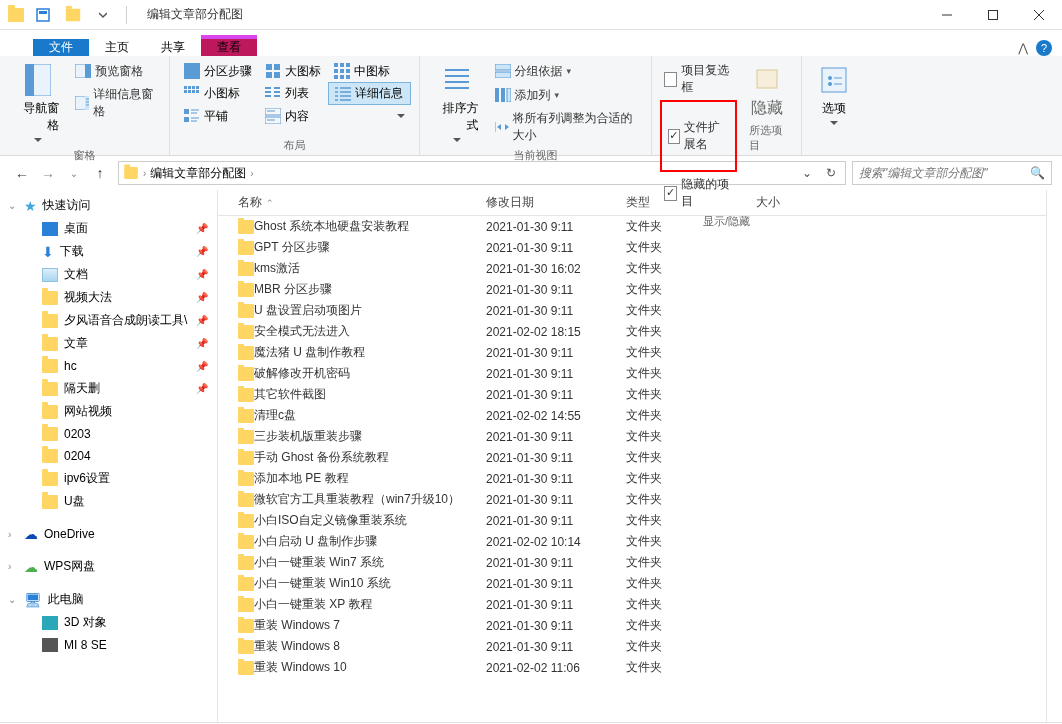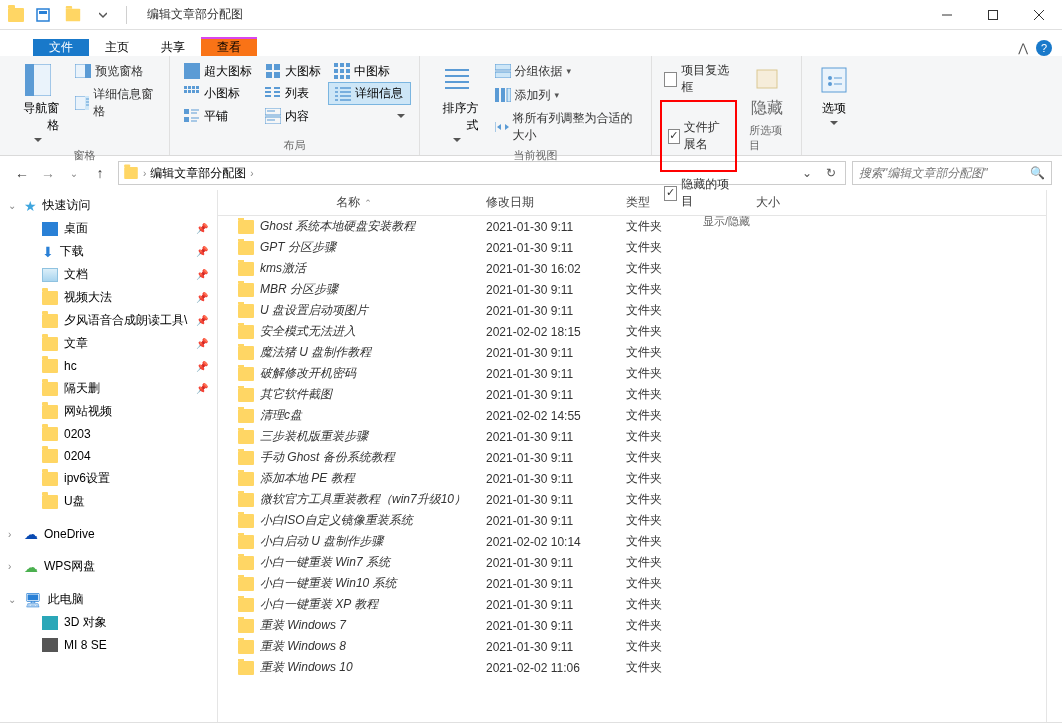--- a/index.html
+++ b/index.html
@@ -13,21 +13,21 @@
 .qat-btn { width: 22px; height: 22px; display: flex; align-items: center; justify-content: center; cursor: pointer; }
 .qat-divider { width: 1px; height: 18px; background: #d0d0d0; margin: 0 4px; }
 .window-title { font-size: 12px; color: #333; margin-left: 8px; }
 .titlebar-right { margin-left: auto; display: flex; }
 .win-btn { width: 46px; height: 30px; display: flex; align-items: center; justify-content: center; cursor: pointer; }
 
 
 .ribbon-tabs { height: 26px; display: flex; align-items: flex-end; background: #fff; margin-left: 33px; }
 .ribbon-tab { padding: 0 16px; display: flex; align-items: center; font-size: 12px; cursor: pointer; }
 .ribbon-tab.file { background: #1979ca; color: #fff; }
-.ribbon-tab.active { background: #f97316; border-top: 2px solid #d946ef; }
+.ribbon-tab.active { background: #be185d; border-top: 4px solid #d946ef; }
 .ribbon-help { margin-left: auto; display: flex; align-items: center; gap: 8px; padding-right: 10px; }
 .expand-icon { color: #555; cursor: pointer; }
 .help-icon { width: 16px; height: 16px; border-radius: 50%; background: #1979ca; color: #fff; font-size: 11px; display: flex; align-items: center; justify-content: center; cursor: pointer; }
 
 
 .ribbon-body { height: 100px; background: #f5f6f7; border-bottom: 1px solid #dadada; display: flex; position: relative; }
 .ribbon-group { border-right: 1px solid #e0e0e0; padding: 4px 8px 2px; display: flex; flex-direction: column; }
 .ribbon-group-content { flex: 1; display: flex; align-items: flex-start; gap: 4px; }
 .ribbon-group-label { text-align: center; font-size: 11px; color: #666; padding-top: 2px; }
 .ribbon-col { display: flex; flex-direction: column; gap: 2px; }
@@ -72,29 +72,29 @@
 .icon-wps { color: #4bb04f; font-size: 14px; }
 .icon-pc { color: #2980d6; font-size: 14px; }
 .icon-3d { background: #2aa7b8; }
 .icon-phone { background: #555; }
 .side-sep { height: 10px; }
 
 
 .filearea { flex: 1; display: flex; flex-direction: column; position: relative; }
 .file-header { display: flex; border-bottom: 1px solid #e5e5e5; height: 26px; align-items: center; font-size: 12px; color: #444; }
 .file-header .col { padding: 0 8px; cursor: pointer; display: flex; align-items: center; gap: 4px; height: 100%; }
-.col-name { width: 260px; padding-left: 20px !important; justify-content: center; }
+.col-name { width: 260px; padding-left: 20px !important; }
 .col-date { width: 140px; }
 .col-type { width: 130px; }
 .col-size { width: 100px; }
 .sort-arrow { color: #888; font-size: 9px; }
 .file-rows { flex: 1; overflow-y: auto; }
 .file-row { display: flex; align-items: center; height: 21px; font-size: 12px; color: #333; cursor: pointer; }
 .file-row .cell { padding: 0 8px; overflow: hidden; white-space: nowrap; text-overflow: ellipsis; }
-.file-row .cell-name { width: 260px; display: flex; align-items: center; gap: 6px; padding-left: 20px; font-style: italic; }
+.file-row .cell-name { width: 260px; display: flex; align-items: center; padding-left: 20px; }
 .file-row .cell-date { width: 140px; }
 .file-row .cell-type { width: 130px; }
 .file-row .cell-size { width: 100px; text-align: right; }
 
 
 .rightpane { width: 16px; border-left: 1px solid #e5e5e5; }
 
 
 .statusbar { height: 24px; border-top: 1px solid #e0e0e0; display: flex; align-items: center; padding: 0 10px; font-size: 12px; color: #555; }
 
@@ -191,21 +191,21 @@
     <div class="ribbon-group-label">窗格</div>
   </div>
 
   <div class="ribbon-group" style="width:250px">
     <div class="ribbon-group-content" style="flex-wrap:wrap">
       <div style="display:grid; grid-template-columns: repeat(3, auto); gap:0; width:100%">
         <div class="view-opt">
             <svg width="16" height="16">
               <rect width="16" height="16" fill="#5b9bd5"></rect>
             </svg>
-            <span>超大图标</span>
+            <span>分区步骤</span>
           </div>
         <div class="view-opt">
             <svg width="16" height="16">
               <rect x="1" y="1" width="6" height="6" fill="#5b9bd5"></rect>
               <rect x="9" y="1" width="6" height="6" fill="#5b9bd5"></rect>
               <rect x="1" y="9" width="6" height="6" fill="#5b9bd5"></rect>
               <rect x="9" y="9" width="6" height="6" fill="#5b9bd5"></rect>
             </svg>
             <span>大图标</span>
           </div>

